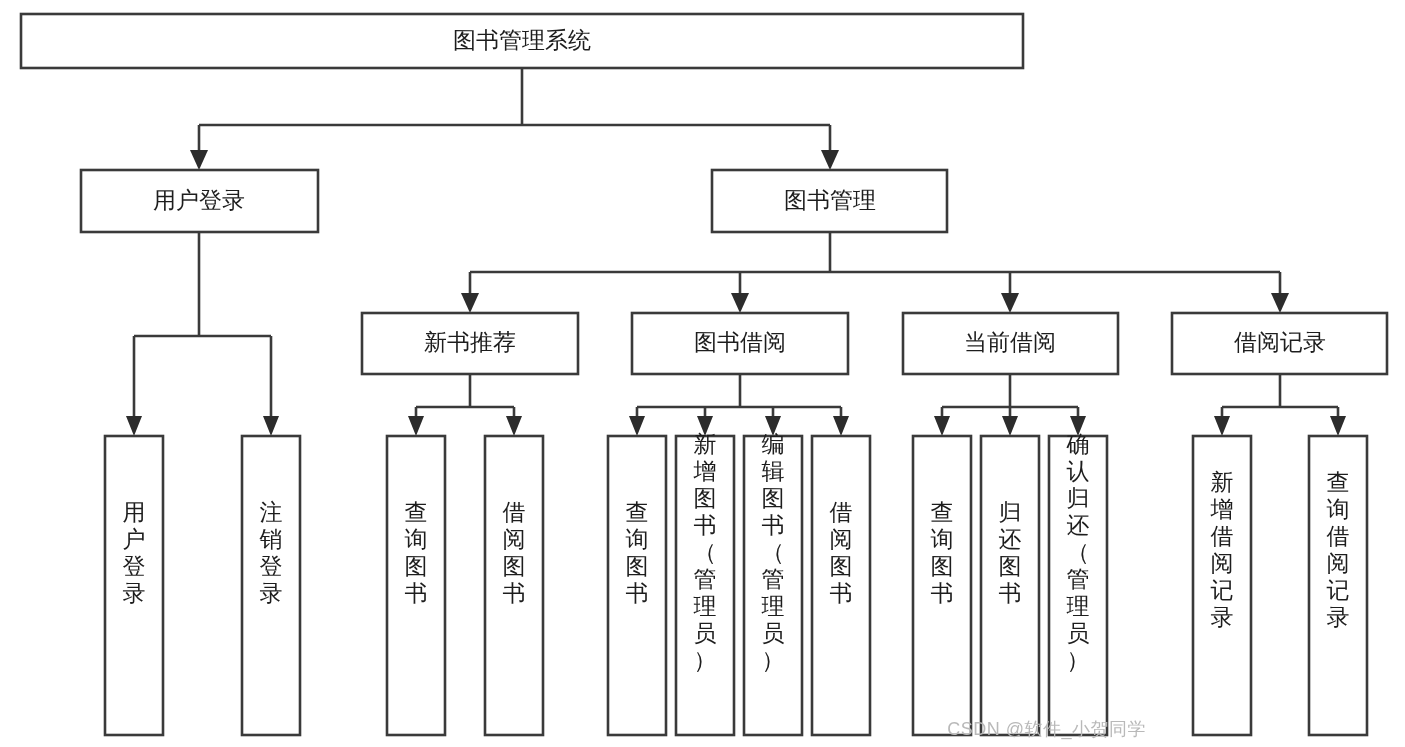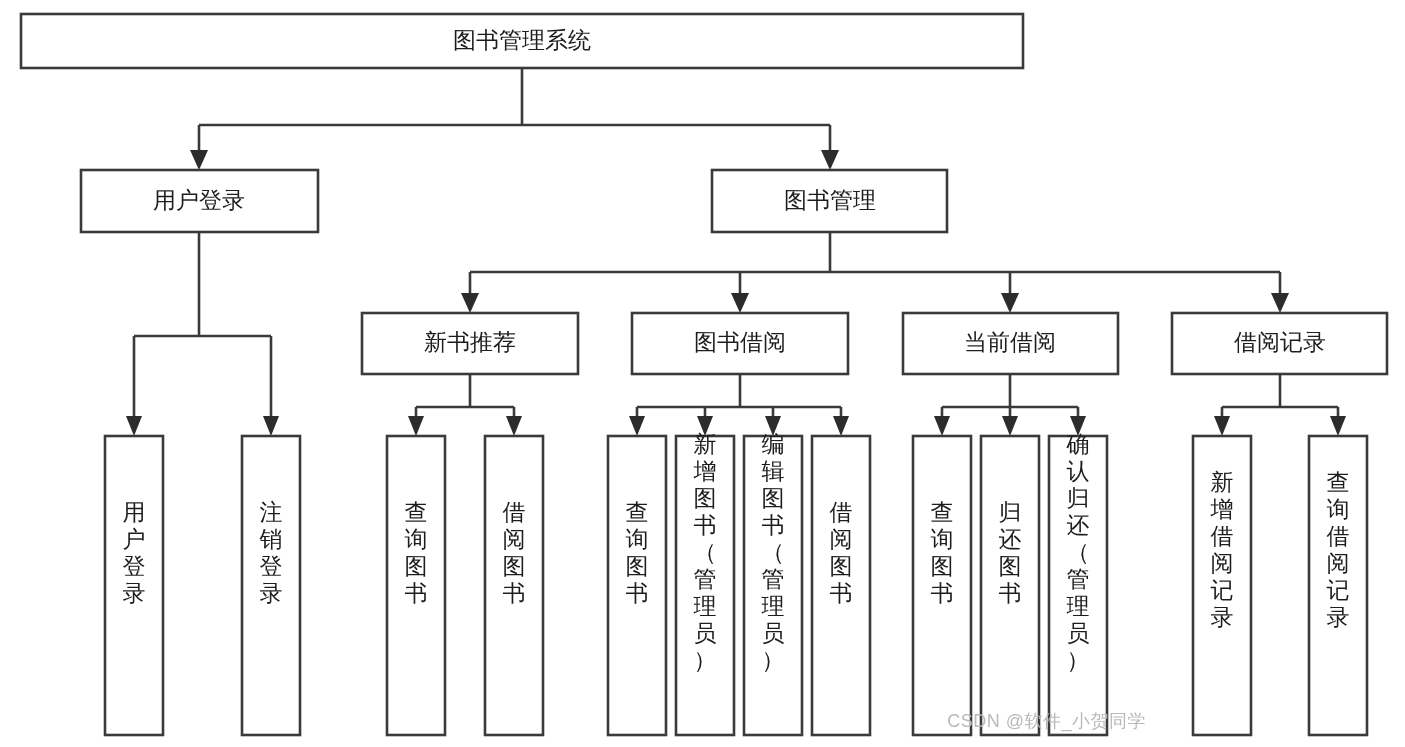--- a/index.html
+++ b/index.html
@@ -51,21 +51,21 @@
   }
   .node-label-v {
     font-family: "Liberation Sans", sans-serif;
     font-size: 23px;
     fill: #1d1d1d;
     text-anchor: middle;
   }
   .watermark {
     position: absolute;
     right: 12px;
-    bottom: 14px;
+    bottom: 6px;
     font-family: "Liberation Sans", sans-serif;
     font-size: 18px;
     color: #b9b9b9;
     white-space: nowrap;
     letter-spacing: 0.5px;
     user-select: none;
   }
 </style>
 </head>
 <body>

